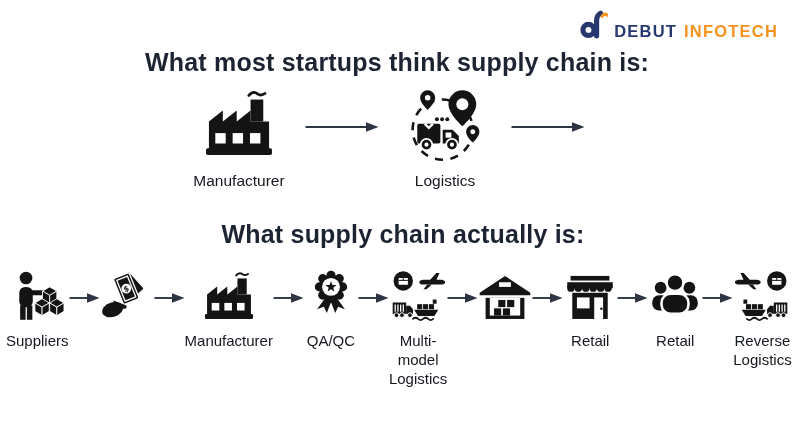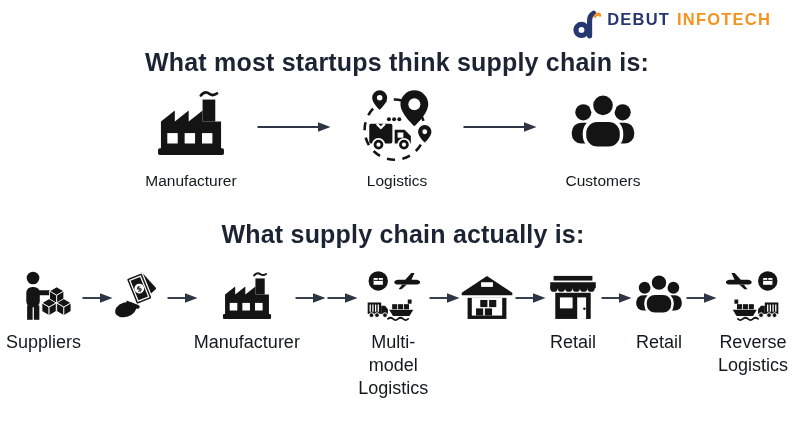--- a/index.html
+++ b/index.html
@@ -11,21 +11,21 @@
     --bg:#ffffff;
   }
   *{box-sizing:border-box;}
   html,body{margin:0;padding:0;}
   body{
     width:794px;height:440px;position:relative;overflow:hidden;
     background:var(--bg);color:var(--ink);
     font-family:"Liberation Sans","DejaVu Sans",sans-serif;
   }
   
-  .brand{position:absolute;top:10px;right:23px;display:flex;align-items:flex-start;gap:6px;}
+  .brand{position:absolute;top:10px;right:16px;display:flex;align-items:flex-end;gap:6px;}
   .brand-text{font-size:16.5px;font-weight:800;letter-spacing:1.2px;white-space:nowrap;}
   .brand-primary{color:var(--navy);}
   .brand-secondary{color:var(--orange);margin-left:7px;}
   
   .title{
     text-align:center;font-weight:800;font-size:25px;line-height:1.15;
     margin:0;color:var(--ink);letter-spacing:.2px;
   }
   .title-startup{margin-top:48px;}
   .title-actual{margin-top:30px;padding-left:12px;}
@@ -34,21 +34,21 @@
   .flow-startup{justify-content:center;margin-top:8px;}
   .flow-actual{justify-content:space-between;margin-top:20px;padding:0 6px;}
   .node{display:flex;flex-direction:column;align-items:center;text-align:center;flex:0 0 auto;}
   .icon-box{display:flex;align-items:center;justify-content:center;}
   .flow-startup .icon-box{width:96px;height:80px;}
   .flow-startup .icon{width:74px;height:74px;}
   .flow-startup .label{font-size:15.5px;margin-top:7px;color:#15181f;}
   .flow-startup .arrow{margin:36px 18px 0;}
   .flow-actual .icon-box{height:56px;}
   .flow-actual .icon{width:54px;height:54px;}
-  .flow-actual .label{font-size:18px;line-height:1.28;margin-top:6px;color:#15181f;}
+  .flow-actual .label{font-size:15px;line-height:1.28;margin-top:6px;color:#15181f;}
   .flow-actual .node{max-width:96px;}
   .flow-actual .arrow{margin-top:23px;}
   .icon{color:var(--icon);fill:currentColor;display:block;}
   .arrow{flex:0 0 auto;display:block;}
   .arrow line{stroke:var(--arrow);stroke-width:1.9;}
   .arrow path{fill:var(--arrow);}
   .sprite{position:absolute;width:0;height:0;overflow:hidden;}
 </style>
 </head>
 <body>
@@ -246,30 +246,20 @@
           </svg>
         </div>
         <div class="label">
           <div class="label-line">Logistics</div>
         </div>
       </div>
       <svg class="arrow" width="74" height="12" viewBox="0 0 74 12">
         <line x1="0.5" y1="6" x2="62" y2="6"></line>
         <path d="M61 1.3 L73.5 6 L61 10.7 Z"></path>
       </svg>
-      <div class="node">
-        <div class="icon-box">
-          <svg class="icon" viewBox="0 0 64 64" aria-hidden="true">
-            <use href="#people-group-icon"></use>
-          </svg>
-        </div>
-        <div class="label">
-          <div class="label-line">Customers</div>
-        </div>
-      </div>
     </div>
 </section>
 
 <section>
   <h2 class="title title-actual">What supply chain actually is:</h2>
   <div class="flow flow-actual" id="flow-actual">
       <div class="node">
         <div class="icon-box">
           <svg class="icon" viewBox="0 0 64 64" aria-hidden="true">
             <use href="#supplier-boxes-icon"></use>
@@ -301,20 +291,30 @@
           </svg>
         </div>
         <div class="label">
           <div class="label-line">Manufacturer</div>
         </div>
       </div>
       <svg class="arrow" width="31" height="12" viewBox="0 0 31 12">
         <line x1="0.5" y1="6" x2="19" y2="6"></line>
         <path d="M18 1.3 L30.5 6 L18 10.7 Z"></path>
       </svg>
+      <div class="node">
+        <div class="icon-box">
+          <svg class="icon" viewBox="0 0 64 64" aria-hidden="true">
+            <use href="#quality-badge-icon"></use>
+          </svg>
+        </div>
+        <div class="label">
+          <div class="label-line">QA/QC</div>
+        </div>
+      </div>
       <svg class="arrow" width="31" height="12" viewBox="0 0 31 12">
         <line x1="0.5" y1="6" x2="19" y2="6"></line>
         <path d="M18 1.3 L30.5 6 L18 10.7 Z"></path>
       </svg>
       <div class="node">
         <div class="icon-box">
           <svg class="icon" viewBox="0 0 64 64" aria-hidden="true">
             <use href="#multimodal-logistics-icon"></use>
           </svg>
         </div>

